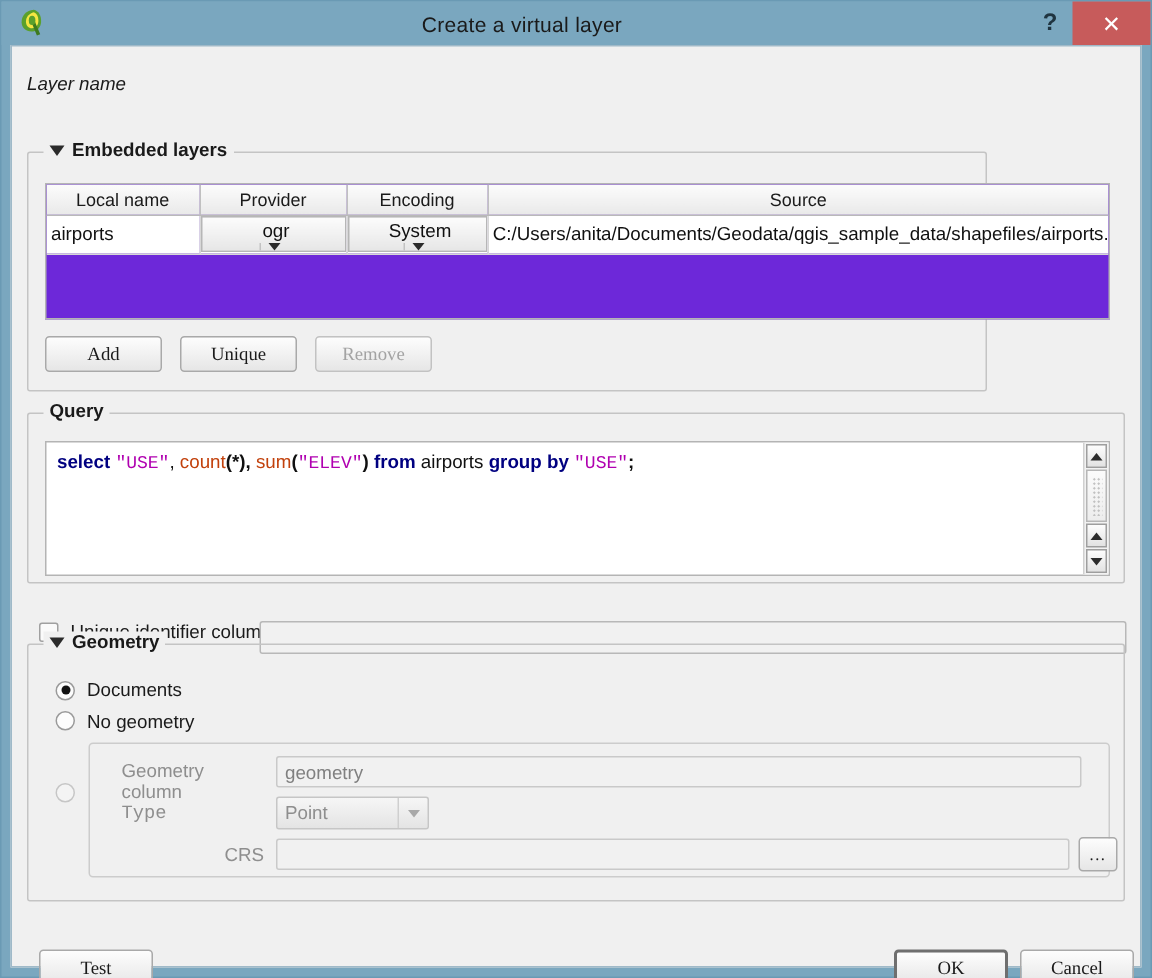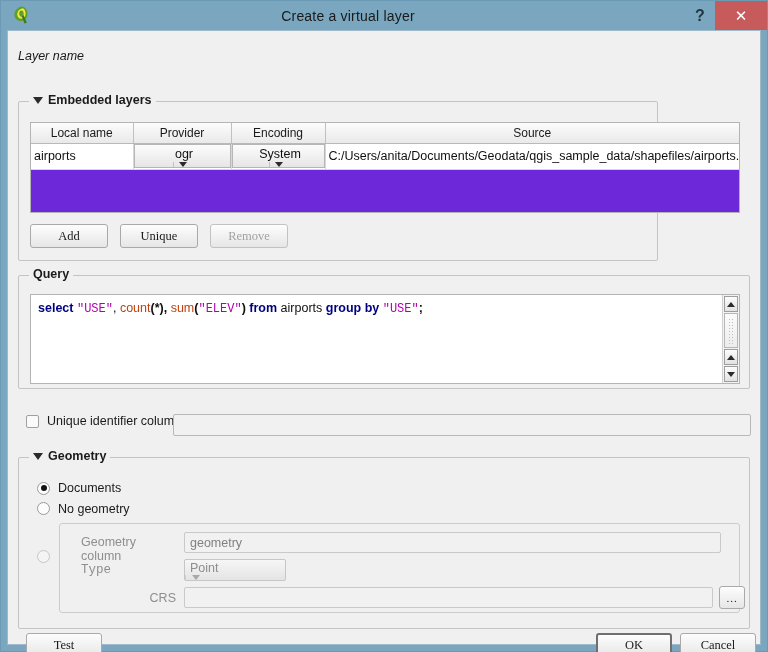--- a/index.html
+++ b/index.html
@@ -370,21 +370,21 @@
         </div>
       </div>
     </div>
 
     <div style="position:absolute; left:18px; top:383px; display:flex; align-items:center; gap:8px;">
       <span class="cbox"></span>
       <span class="lbl">Unique identifier column</span>
     </div>
     <div class="lineedit empty" style="position:absolute; left:165px; top:383px; width:578px; height:22px;"></div>
 
-    <div class="groupbox" style="left:10px; top:426px; width:732px; height:172px;">
+    <div class="groupbox" style="left:10px; top:398px; width:732px; height:172px;">
       <div class="group-title">
         <span class="arrow-collapse"></span>
         <span>Geometry</span>
       </div>
 
       <div style="position:absolute; left:18px; top:23px; display:flex; align-items:center; gap:8px;">
         <span class="radio checked"></span>
         <span class="lbl">Documents</span>
       </div>
 
@@ -394,21 +394,21 @@
       </div>
 
       <span class="radio dis" style="position:absolute; left:18px; top:92px;"></span>
 
       <div class="inner-panel" style="left:40px; top:65px; width:681px; height:90px;">
         <span class="lbl dis" style="position:absolute; left:21px; top:11px; width:95px; ">Geometry column</span>
         <div class="lineedit dis" style="position:absolute; left:124px; top:8px; width:537px; height:21px;">geometry</div>
 
         <span class="lbl dis" style="position:absolute; left:21px; top:39px; width:95px; font-family:Liberation Mono, monospace;">Type</span>
         <div style="position:absolute; left:124px; top:35px; width:102px; height:22px; display:flex;
-                    background:linear-gradient(#f6f6f6,#e4e4e4); border:1px solid #c6c6c6; border-radius:2px;flex-direction:column;">
+                    background:linear-gradient(#f6f6f6,#e4e4e4); border:1px solid #c6c6c6; border-radius:2px;">
           <span class="lbl dis" style="flex:1; display:flex; align-items:center; padding-left:5px;">Point</span>
           <span style="width:20px; display:flex; align-items:center; justify-content:center; border-left:1px solid #cfcfcf;">
             <span class="tri-down dis"></span>
           </span>
         </div>
 
         <span class="lbl dis" style="position:absolute; left:21px; top:67px; width:95px; text-align:right;">CRS</span>
         <div class="lineedit dis" style="position:absolute; left:124px; top:63px; width:529px; height:21px;"></div>
         <div class="btn" style="position:absolute; left:659px; top:62px; width:26px; height:23px; font-size:11px; letter-spacing:1px;">...</div>
       </div>

